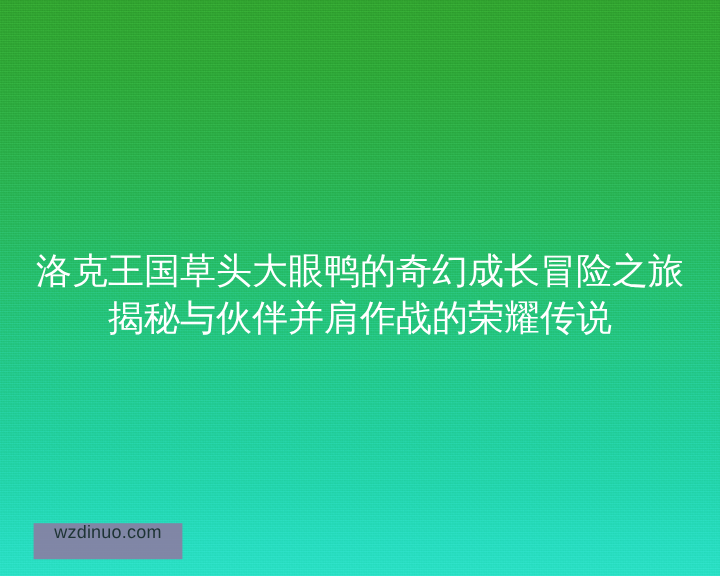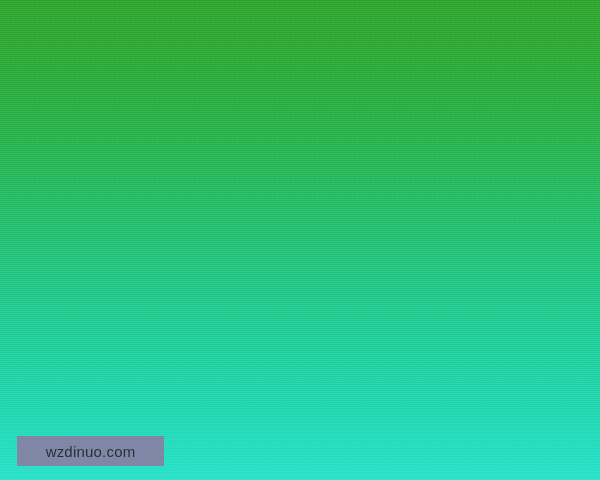--- a/index.html
+++ b/index.html
@@ -67,43 +67,47 @@
     font-weight: 400;
     white-space: nowrap;
     text-rendering: optimizeLegibility;
   }
   .headline .line {
     display: block;
   }
 
   .watermark {
     position: absolute;
-    left: 17px;
+    left: 28px;
     top: 436px;
-    width: 147px;
+    width: 124px;
     height: 30px;
     background: #8d7ba3;
     opacity: 0.88;
     display: flex;
-    align-items: center;
+    align-items: flex-start;
     justify-content: center;
   }
   .watermark-text {
     color: #1d1d22;
     font-size: 15px;
     line-height: 1;
     letter-spacing: 0.2px;
     font-weight: 400;
   }
 </style>
 </head>
 <body>
 
 <div class="canvas">
 
   <div class="noise"></div>
 
+  <div class="headline">
+    <span class="line">洛克王国草头大眼鸭的奇幻成长冒险之旅</span>
+    <span class="line">揭秘与伙伴并肩作战的荣耀传说</span>
+  </div>
 
   <div class="watermark">
     <span class="watermark-text">wzdinuo.com</span>
   </div>
 
 </div>
 
 </body></html>

